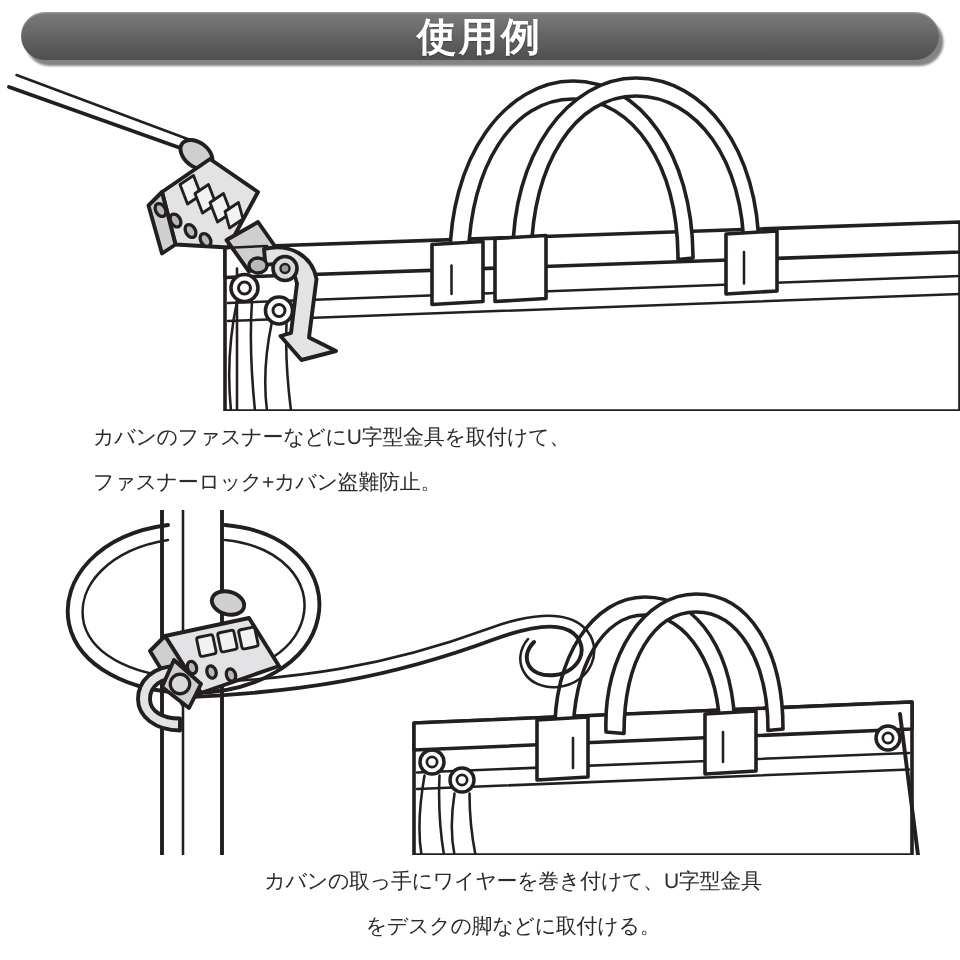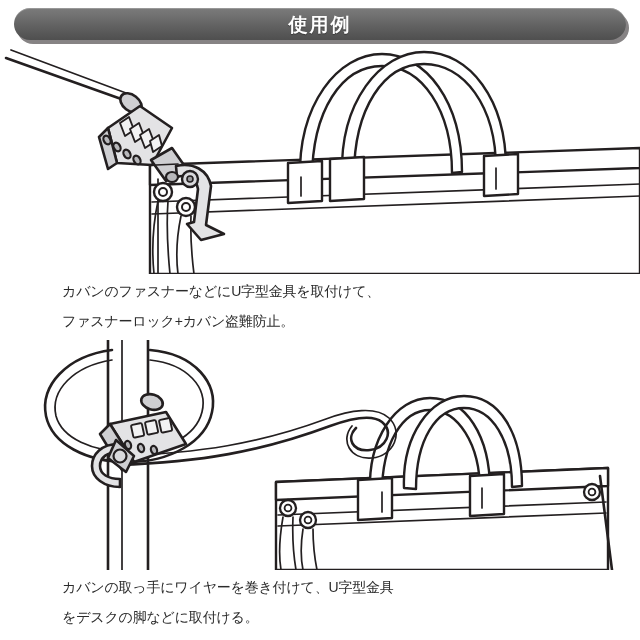--- a/index.html
+++ b/index.html
@@ -48,21 +48,21 @@
         #626262 55%,
         #575757 80%,
         #4f4f4f 100%);
     box-shadow: inset 0 1px 0 rgba(255,255,255,0.22);
     display: flex;
     align-items: center;
     justify-content: center;
   }
   .header-title {
     color: #ffffff;
-    font-size: 19px;
+    font-size: 26px;
     font-weight: bold;
     letter-spacing: 2px;
     line-height: 1;
     text-shadow: 0 1px 1px rgba(0,0,0,0.35);
     user-select: none;
   }
 
   
   .panel {
     position: absolute;
@@ -78,21 +78,21 @@
     left: 62px;
     width: 560px;
     color: #2b2b2b;
     font-size: 14px;
     line-height: 30px;
     letter-spacing: -0.2px;
     white-space: pre-line;
     font-family: "Liberation Sans", "DejaVu Sans", sans-serif;
   }
   #caption-1 { top: 276px; }
-  #caption-2 { top: 572px; }
+  #caption-2 { top: 572px; text-align: center; }
 
   
   .ln   { fill: none; stroke: #231f20; stroke-width: 2.6; stroke-linecap: round; stroke-linejoin: round; }
   .ln-t { fill: none; stroke: #231f20; stroke-width: 1.7; stroke-linecap: round; stroke-linejoin: round; }
   .ln-w { fill: #ffffff; stroke: #231f20; stroke-width: 2.4; stroke-linejoin: round; stroke-linecap: round; }
   .metal-lt { fill: #e3e3e5; stroke: #231f20; stroke-width: 2.6; stroke-linejoin: round; stroke-linecap: round; }
   .metal-md { fill: #cfcfd2; stroke: #231f20; stroke-width: 2.6; stroke-linejoin: round; stroke-linecap: round; }
   .metal-dk { fill: #b8b8bb; stroke: #231f20; stroke-width: 2.2; stroke-linejoin: round; stroke-linecap: round; }
   .dial     { fill: #f2f2f3; stroke: #231f20; stroke-width: 1.9; stroke-linejoin: round; }
 </style>

